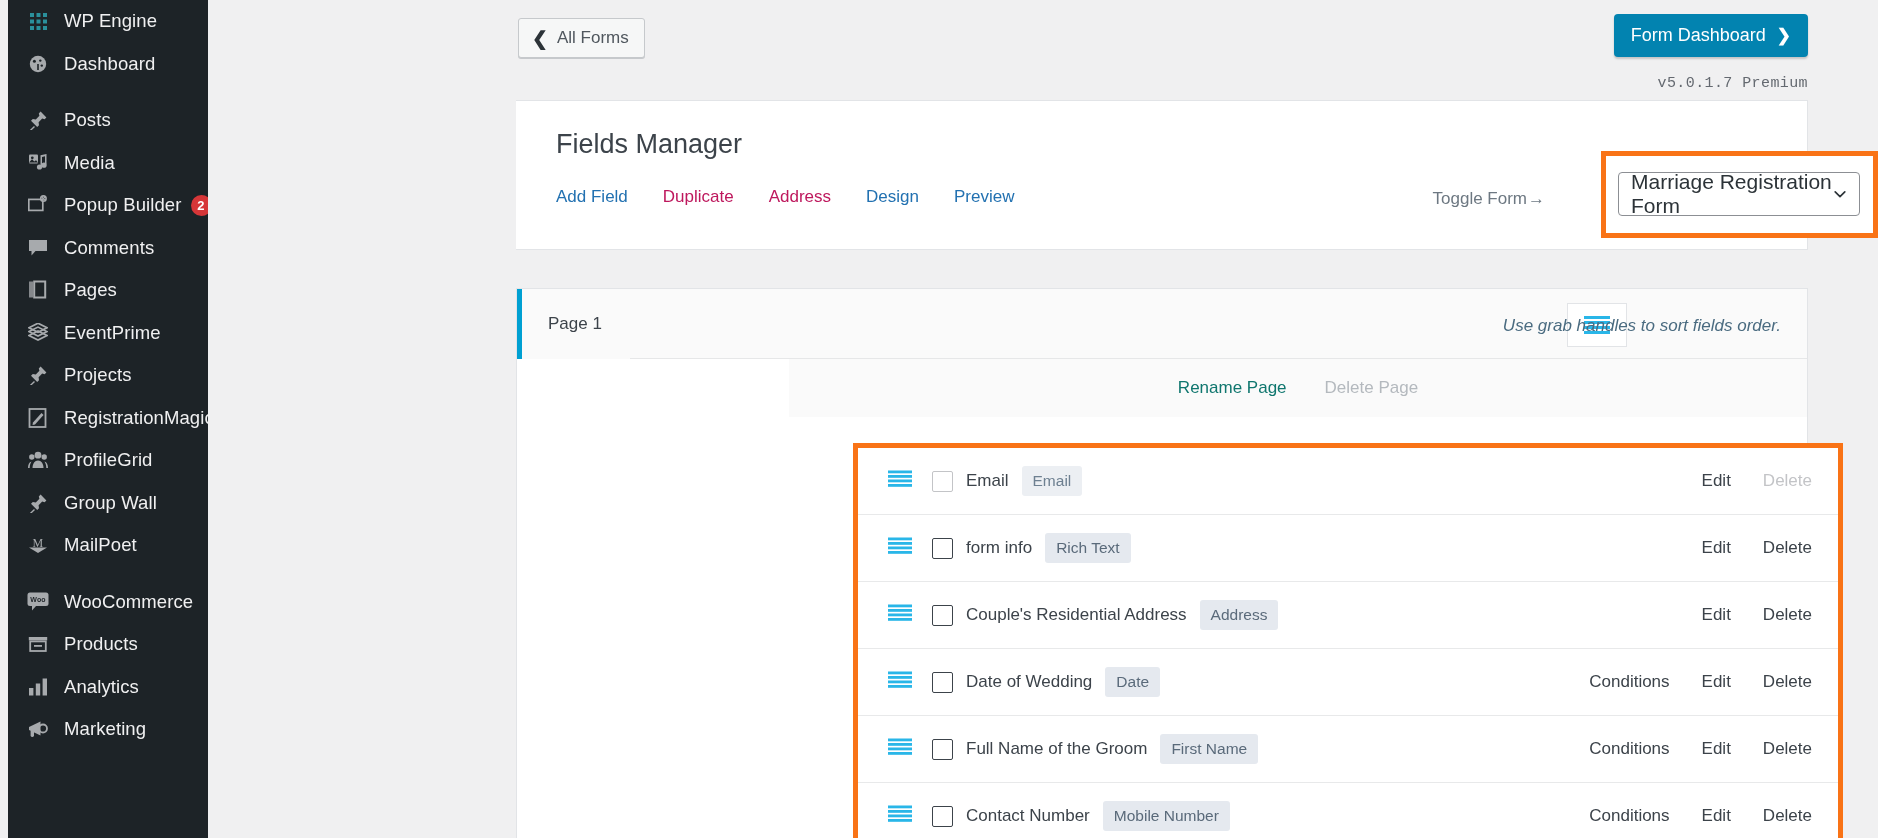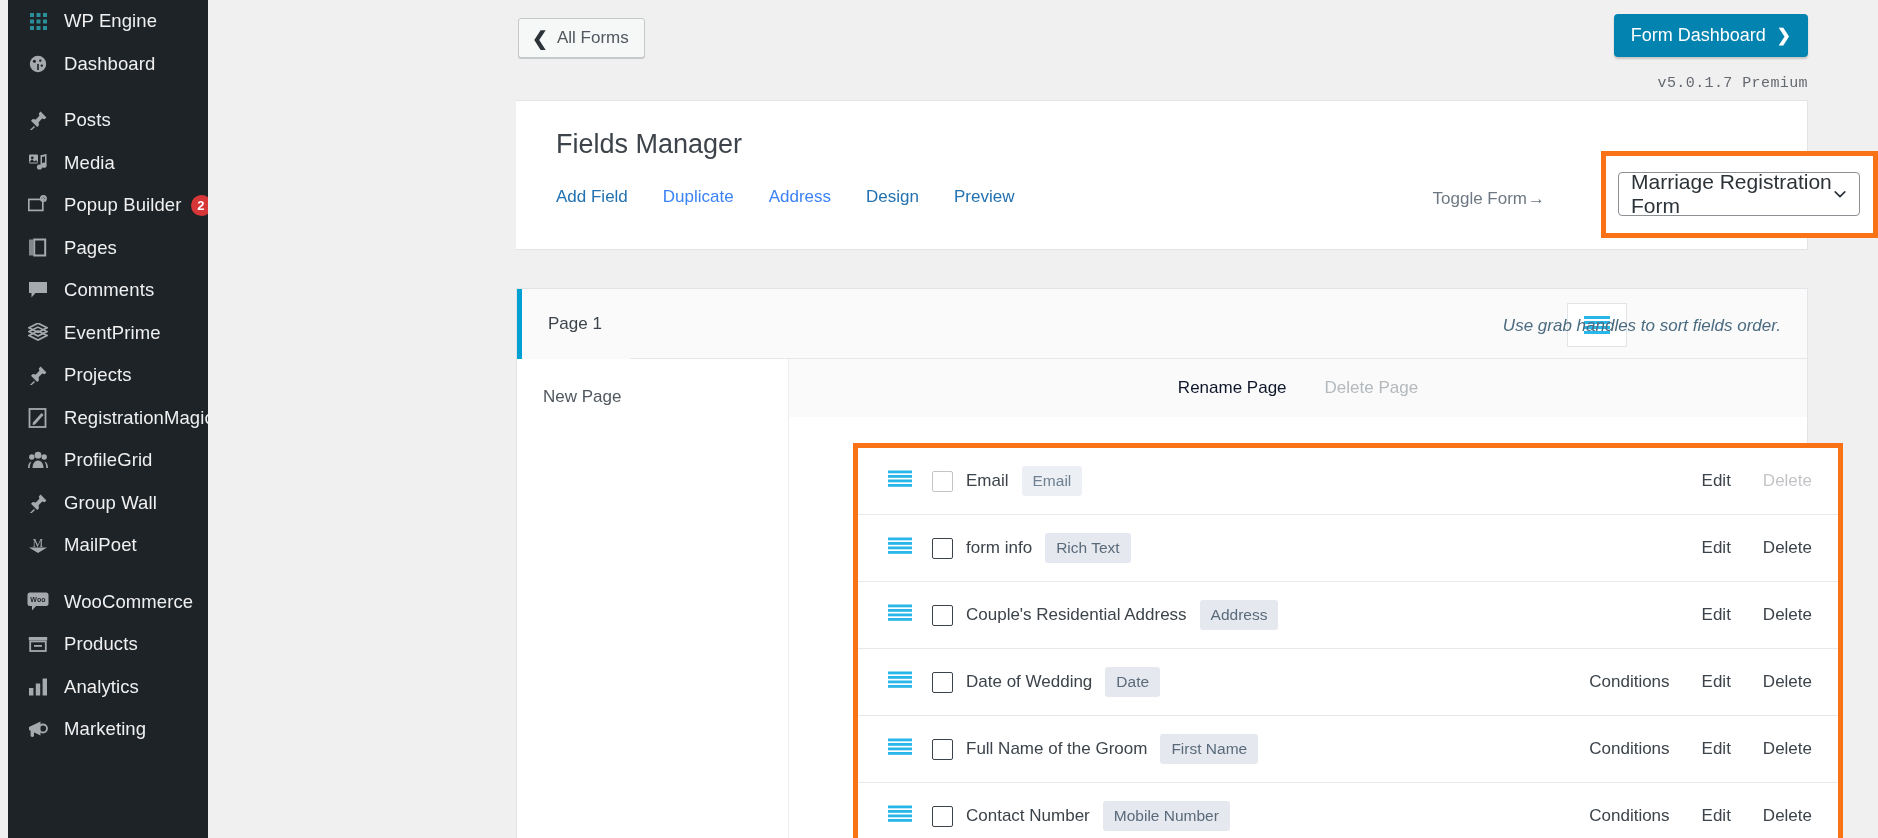--- a/index.html
+++ b/index.html
@@ -92,21 +92,21 @@
     position: absolute; left: 40px; top: 28px;
     font-size: 27px; color: #3c434a; font-weight: 400;
   }
   .fm-tabs {
     position: absolute; left: 40px; top: 86px;
     display: flex; align-items: center; gap: 0;
   }
   .fm-tab {
     font-size: 17px; color: #2271b1; margin-right: 35px; white-space: nowrap;
   }
-  .fm-tab.disabled { color: #3b82f6; }
+  .fm-tab.disabled { color: #be185d; }
   .toggle-form-label {
     position: absolute; right: 280px; top: 88px;
     font-size: 17px; color: #6d7882; white-space: nowrap;
   }
   .toggle-arrow {
     position: absolute; right: 262px; top: 88px;
     font-size: 17px; color: #6d7882;
   }
 
   
@@ -172,21 +172,21 @@
   .new-page-link {
     position: absolute; left: 26px; top: 28px;
     font-size: 17px; color: #50575e;
   }
 
   .page-actions {
     position: absolute; left: 272px; top: 70px; right: 0; height: 58px;
     background: #fafafa;
     display: flex; align-items: center; justify-content: center; gap: 38px;
   }
-  .pa-link { font-size: 17px; color: #0f172a; }
+  .pa-link { font-size: 17px; color: #0f766e; }
   .pa-link.disabled { color: #b4b9be; }
 
   
   .hl-rows {
     position: absolute;
     left: 645px; top: 443px;
     width: 990px; height: 395px;
     border: 5px solid #f97316;
     border-bottom: none;
     background: #ffffff;
@@ -297,33 +297,33 @@
             <circle cx="15.4" cy="3.6" r="2.7" fill="none" stroke="#a7aaad" stroke-width="1.6"></circle>
             <path d="M13.8 2 L17 5.2 M17 2 L13.8 5.2" stroke="#a7aaad" stroke-width="1.2"></path>
           </svg>
         </span>
         <span class="nav-label">Popup Builder</span>
         <span class="badge-count">2</span>
       </div>
       <div class="nav-item">
         <span class="nav-ico">
           <svg width="20" height="20" viewBox="0 0 20 20" fill="#a7aaad">
+            <path d="M1 2 H19 V13 H7.5 L3.5 17.5 V13 H1 Z"></path>
+          </svg>
+        </span>
+        <span class="nav-label">Comments</span>
+      </div>
+      <div class="nav-item">
+        <span class="nav-ico">
+          <svg width="20" height="20" viewBox="0 0 20 20" fill="#a7aaad">
             <rect x="1" y="1.5" width="4" height="16" opacity=".75"></rect>
             <rect x="6.2" y="1.5" width="11" height="16" fill="none" stroke="#a7aaad" stroke-width="2"></rect>
           </svg>
         </span>
         <span class="nav-label">Pages</span>
-      </div>
-      <div class="nav-item">
-        <span class="nav-ico">
-          <svg width="20" height="20" viewBox="0 0 20 20" fill="#a7aaad">
-            <path d="M1 2 H19 V13 H7.5 L3.5 17.5 V13 H1 Z"></path>
-          </svg>
-        </span>
-        <span class="nav-label">Comments</span>
       </div>
       <div class="nav-item">
         <span class="nav-ico">
           <svg width="20" height="20" viewBox="0 0 20 20" fill="#a7aaad">
             <path d="M1 12.5 L10 8 L19 12.5 L10 17 Z" fill="none" stroke="#a7aaad" stroke-width="1.7"></path>
             <path d="M1 8.6 L10 4.1 L19 8.6 L10 13.1 Z" fill="none" stroke="#a7aaad" stroke-width="1.7"></path>
             <path d="M1 4.7 L10 0.2 L19 4.7 L10 9.2 Z" fill="none" stroke="#a7aaad" stroke-width="1.7"></path>
           </svg>
         </span>
         <span class="nav-label">EventPrime</span>
@@ -466,23 +466,20 @@
           <svg class="hamburger" width="26" height="20" viewBox="0 0 26 20">
             <rect x="0" y="1" width="26" height="3" fill="#29b6e8"></rect>
             <rect x="0" y="6" width="26" height="3" fill="#29b6e8"></rect>
             <rect x="0" y="11" width="26" height="3" fill="#29b6e8"></rect>
             <rect x="0" y="16" width="26" height="3" fill="#29b6e8"></rect>
           </svg>
         </div>
         <div class="grab-hint-text">Use grab handles to sort fields order.</div>
       </div>
 
-      <div class="pages-list">
-        <div class="new-page-link">New Page</div>
-      </div>
 
       <div class="page-actions">
         <span class="pa-link">Rename Page</span>
         <span class="pa-link disabled">Delete Page</span>
       </div>
     </section>
 
     <div class="hl-rows">
       <div class="rows-inner" id="field-rows">
           <div class="field-row">

